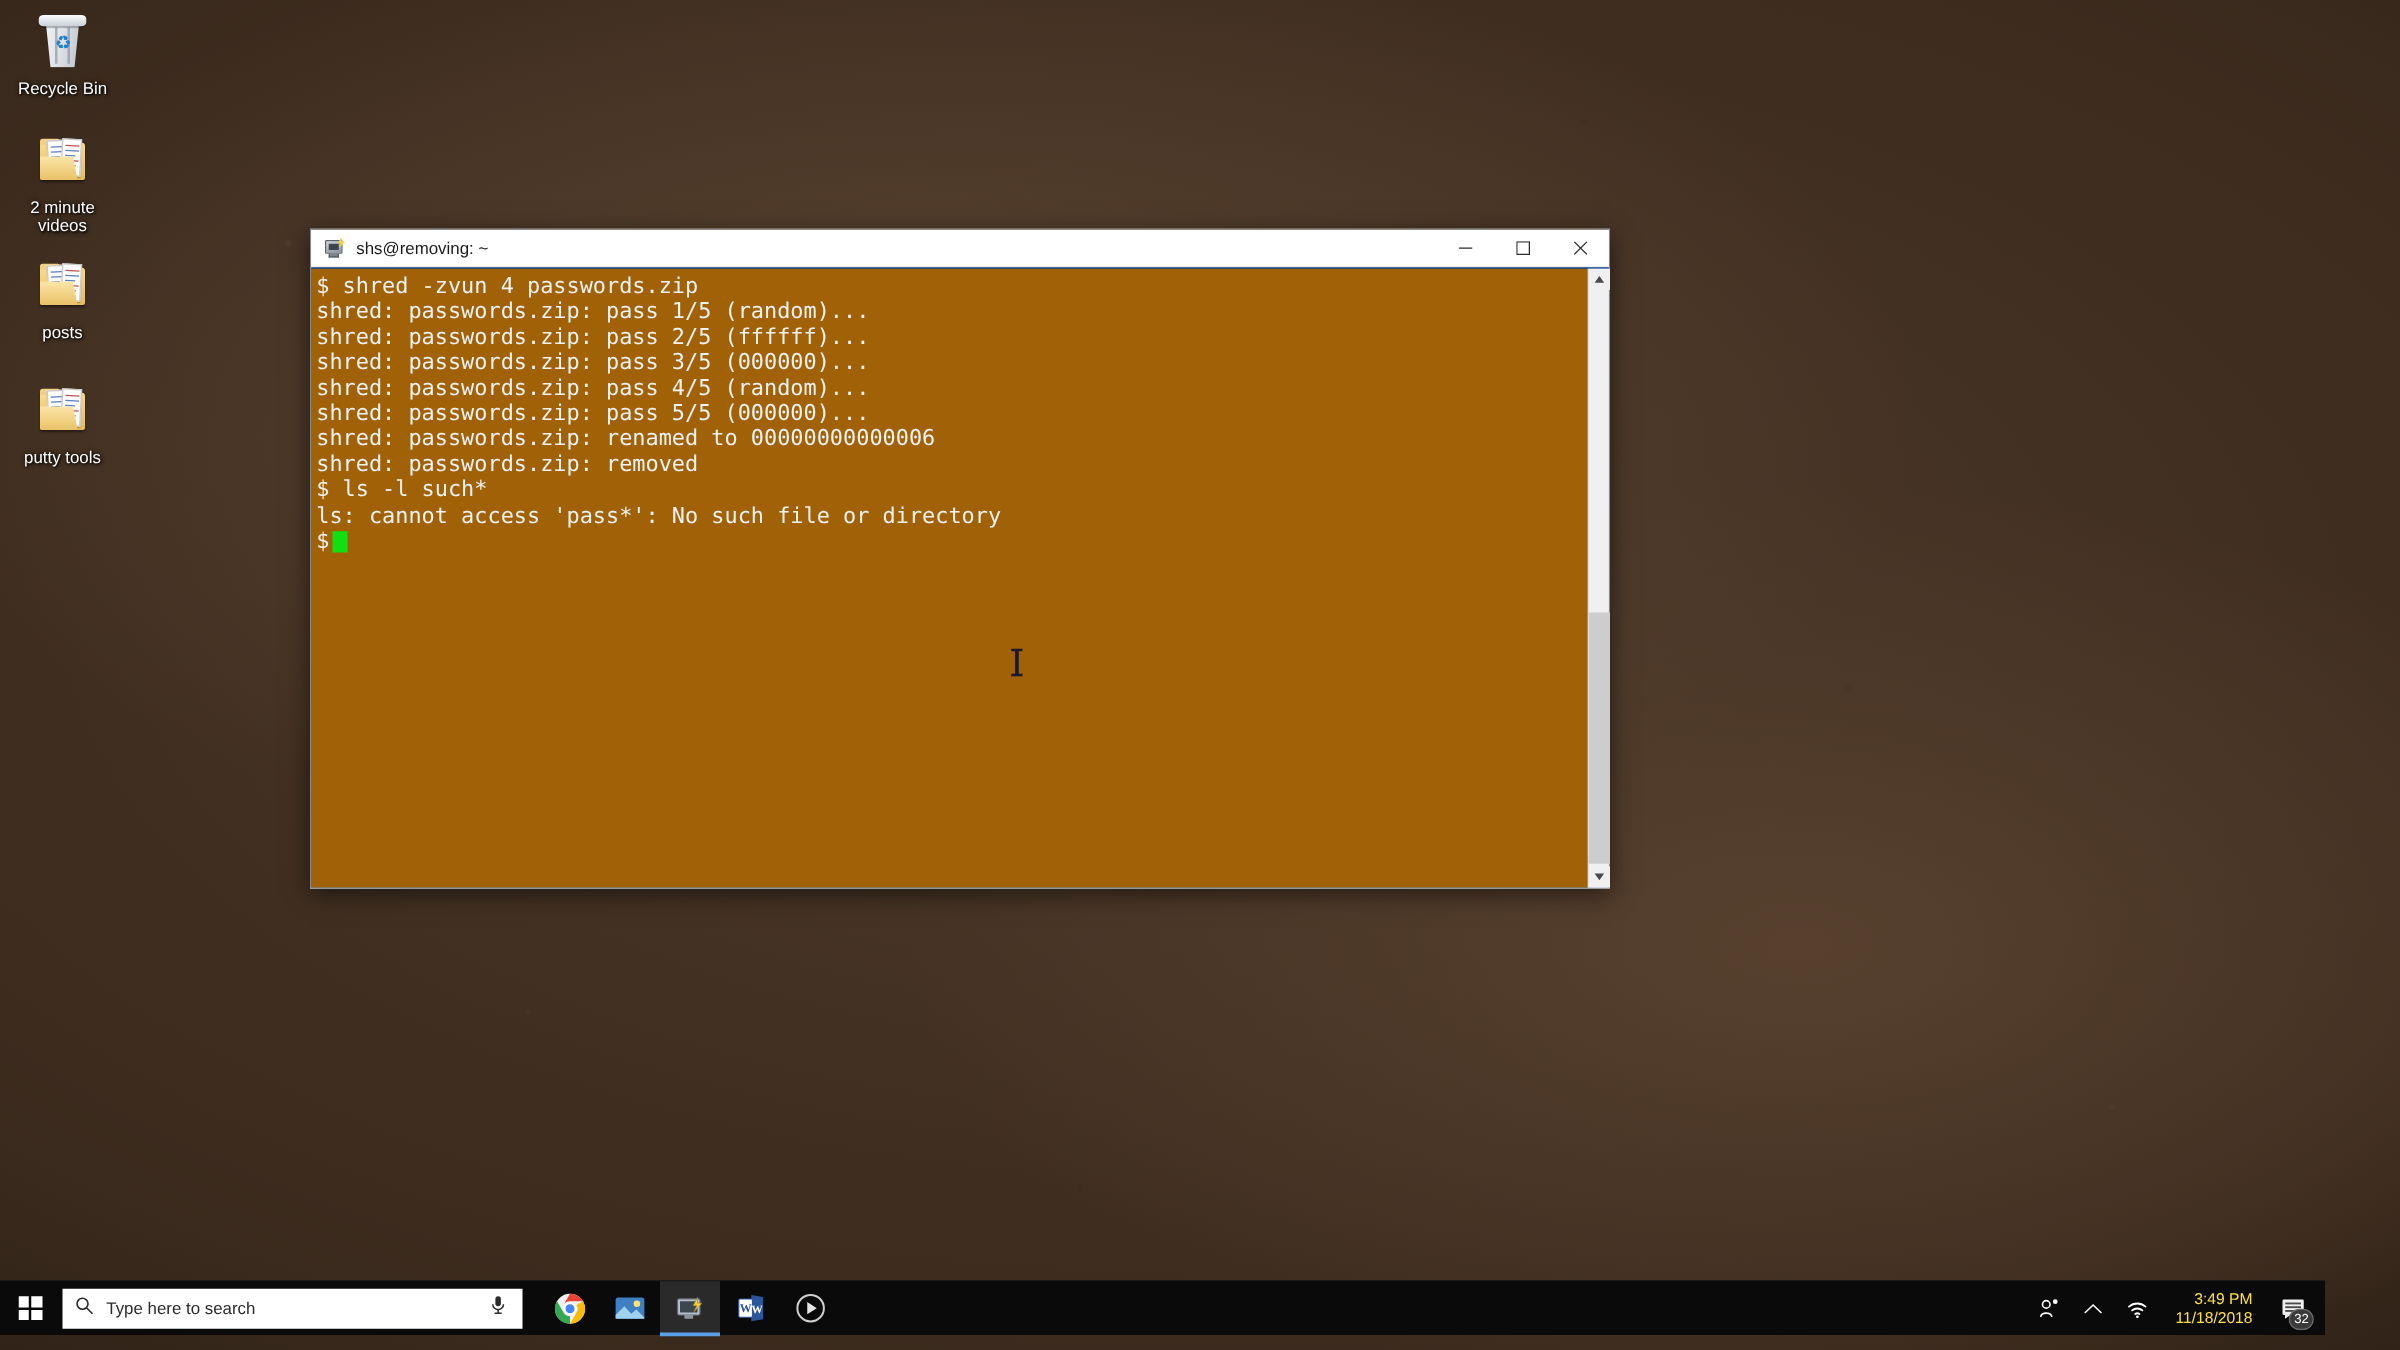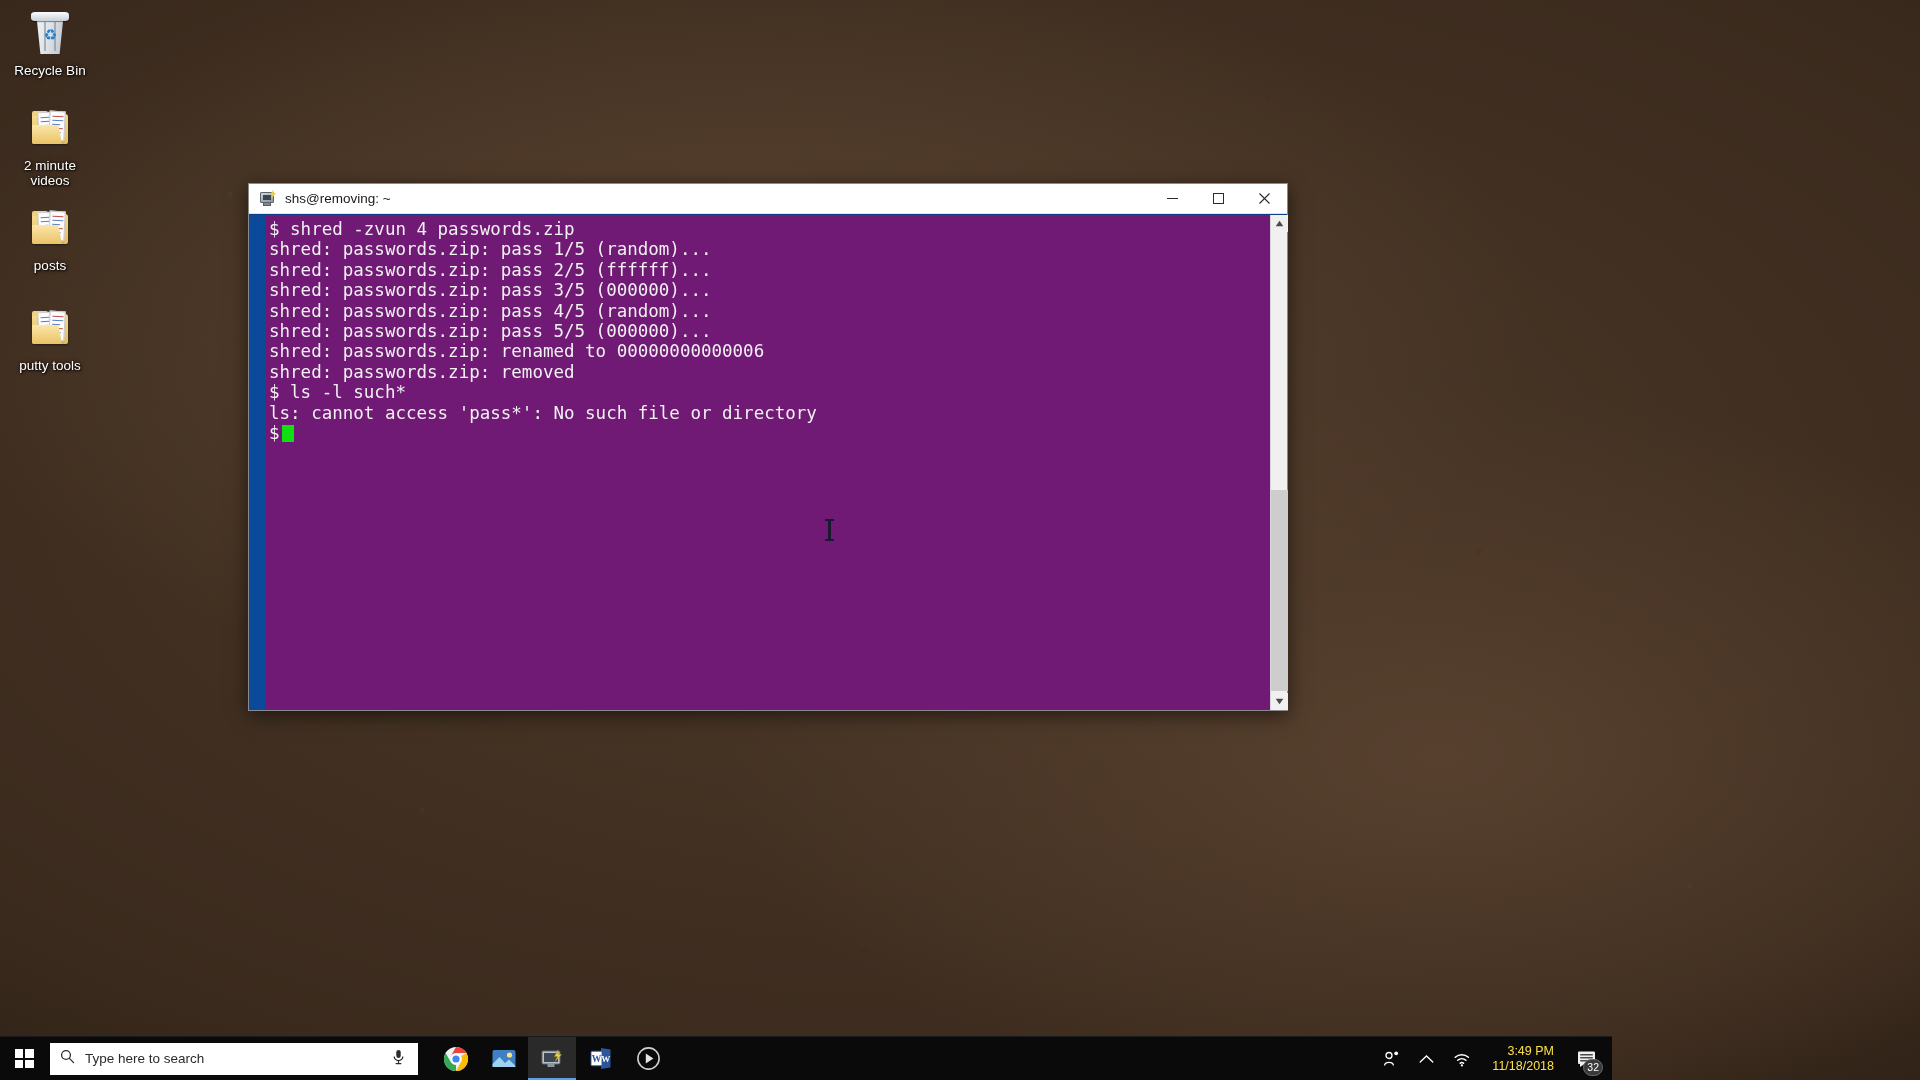--- a/index.html
+++ b/index.html
@@ -134,23 +134,22 @@
     width:46px; height:30px; display:flex; align-items:center; justify-content:center;
     cursor:default;
   }
   .wbtn svg{ display:block; }
 
   #term-area{
     flex:1 1 auto; display:flex; background:#0b4a9b; position:relative;
     border-top:1px solid #0a3f85;
   }
   #term-body{
-    flex:1 1 auto; background:#701a75; padding:4px 0 0 4px; overflow:hidden;
+    flex:1 1 auto; background:#a16207; padding:4px 0 0 4px; overflow:hidden;
     position:relative;
-    margin-left:16px;
   }
   .tline{
     font-family:"DejaVu Sans Mono","Liberation Mono", monospace;
     font-size:17.5px; line-height:20.4px; color:#f1f1f1;
     white-space:pre; letter-spacing:0px;
   }
   .tline.cur{ display:flex; align-items:center; }
   #cursor-block{
     display:inline-block; width:12px; height:17px; background:#10e010;
     margin-left:2px;
@@ -175,21 +174,21 @@
     align-items:center; justify-content:center; cursor:default;
   }
   .sb-track{ flex:1 1 auto; background:#f0f0f0; position:relative; }
   #sb-thumb{
     position:absolute; left:0; width:17px; top:56%; bottom:2px;
     background:#cdcdcd;
   }
 
   
   #taskbar{
-    position:absolute; left:0; bottom:0; width:1612px; height:44px;
+    position:absolute; left:0; bottom:12px; width:1860px; height:44px;
     background:#0a0a0a; z-index:60; display:flex; align-items:center;
     border-top:1px solid #1b1b1b;
   }
   #start-btn{
     width:48px; height:44px; display:flex; align-items:center; justify-content:center;
     cursor:default;
   }
   .win-logo{ width:19px; height:19px; display:grid; grid-template-columns:1fr 1fr;
     grid-template-rows:1fr 1fr; gap:2px; }
   .win-logo span{ background:#ffffff; display:block; }

